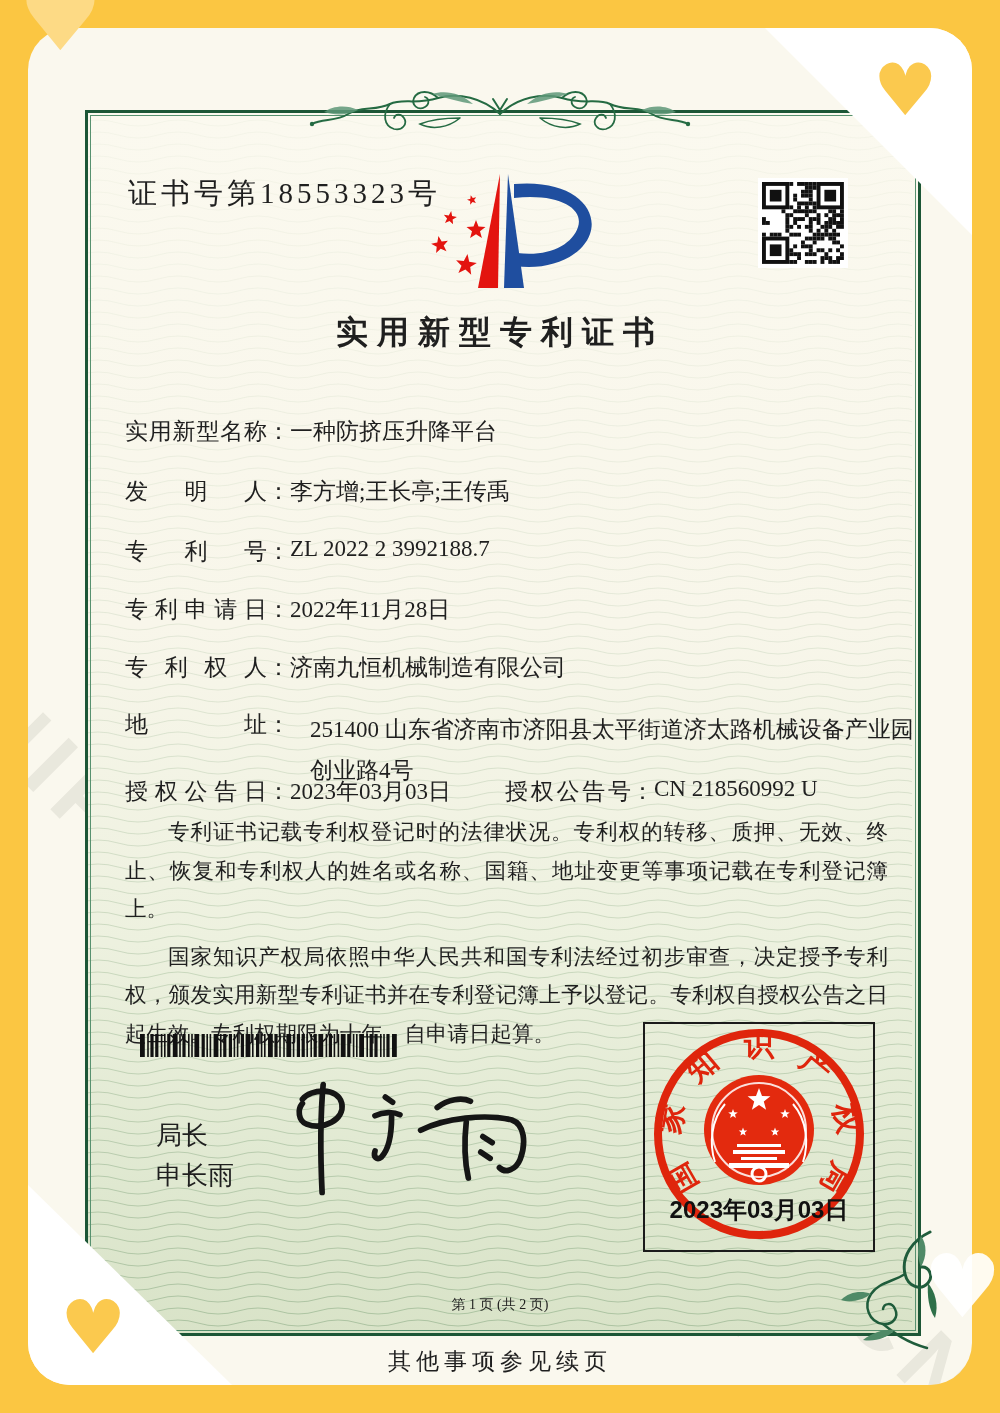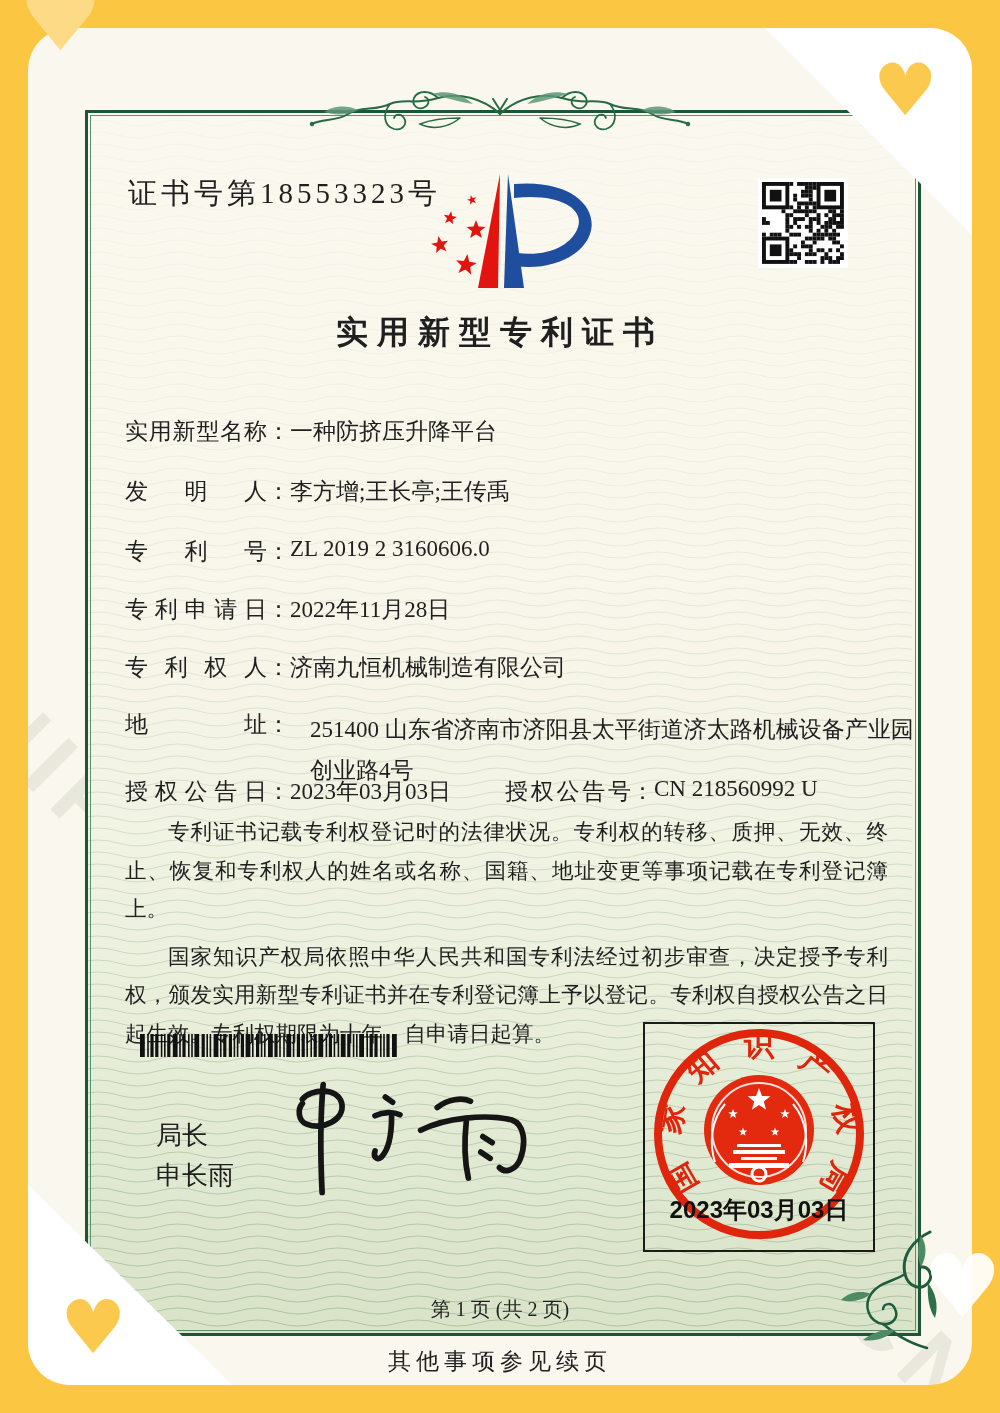--- a/index.html
+++ b/index.html
@@ -26,21 +26,21 @@
   .colon{vertical-align:top;}
   .fvalue{vertical-align:top;}
   .addr .fvalue{display:inline-block;white-space:normal;width:615px;line-height:41px;margin-left:20px;}
   .body-text{position:absolute;left:97px;top:785px;width:763px;font-size:21.5px;line-height:38.5px;
              text-align:justify;}
   .body-text p{margin:0 0 9px 0;text-indent:2em;}
   #barcode{position:absolute;left:112px;top:1006px;}
   .signer{position:absolute;left:128px;font-size:26px;font-family:Liberation Serif, serif;}
   .sig{position:absolute;left:235px;top:1048px;}
   .seal-box{position:absolute;left:615px;top:994px;width:228px;height:226px;border:2px solid #1b1b1b;}
-  .page-info{position:absolute;left:57px;top:1268px;width:830px;text-align:center;font-size:20px;}
+  .page-info{position:absolute;left:57px;top:1268px;width:830px;text-align:center;font-size:14px;}
   .footer-note{position:absolute;left:0;top:1318px;width:944px;text-align:center;font-size:23px;letter-spacing:5px;}
   .tri{position:absolute;left:0;top:0;width:944px;height:1357px;pointer-events:none;}
   .tri-tr{background:linear-gradient(225deg,#FFFFFF 0%,#FFFFFF 86%,rgba(120,120,100,0.12) 99%);
           clip-path:polygon(737px 0px,944px 0px,944px 207px);}
   .tri-bl{background:linear-gradient(45deg,#FFFFFF 0%,#FFFFFF 86%,rgba(120,120,100,0.12) 99%);
           clip-path:polygon(0px 1157px,204px 1357px,0px 1357px);}
   .heart{position:absolute;line-height:1;font-family:"DejaVu Sans",sans-serif;pointer-events:none;}
   .heart-tr{left:845px;top:26px;font-size:72px;color:#FBC94E;}
   .heart-bl{left:32px;top:1262px;font-size:74px;color:#FBC94E;}
   .heart-tl{left:18px;top:-30px;font-size:95px;color:#FDDA85;}
@@ -380,21 +380,21 @@
           <span>发</span>
           <span>明</span>
           <span>人</span>
         </span><span class="colon">：</span><span class="fvalue">李方增;王长亭;王传禹</span>
     </div>
     <div class="frow" style="top:508px;">
       <span class="flabel">
           <span>专</span>
           <span>利</span>
           <span>号</span>
-        </span><span class="colon">：</span><span class="fvalue">ZL 2019 2 3160606.0</span>
+        </span><span class="colon">：</span><span class="fvalue">ZL 2022 2 3992188.7</span>
     </div>
     <div class="frow" style="top:566px;">
       <span class="flabel">
           <span>专</span>
           <span>利</span>
           <span>申</span>
           <span>请</span>
           <span>日</span>
         </span><span class="colon">：</span><span class="fvalue">2022年11月28日</span>
     </div>

